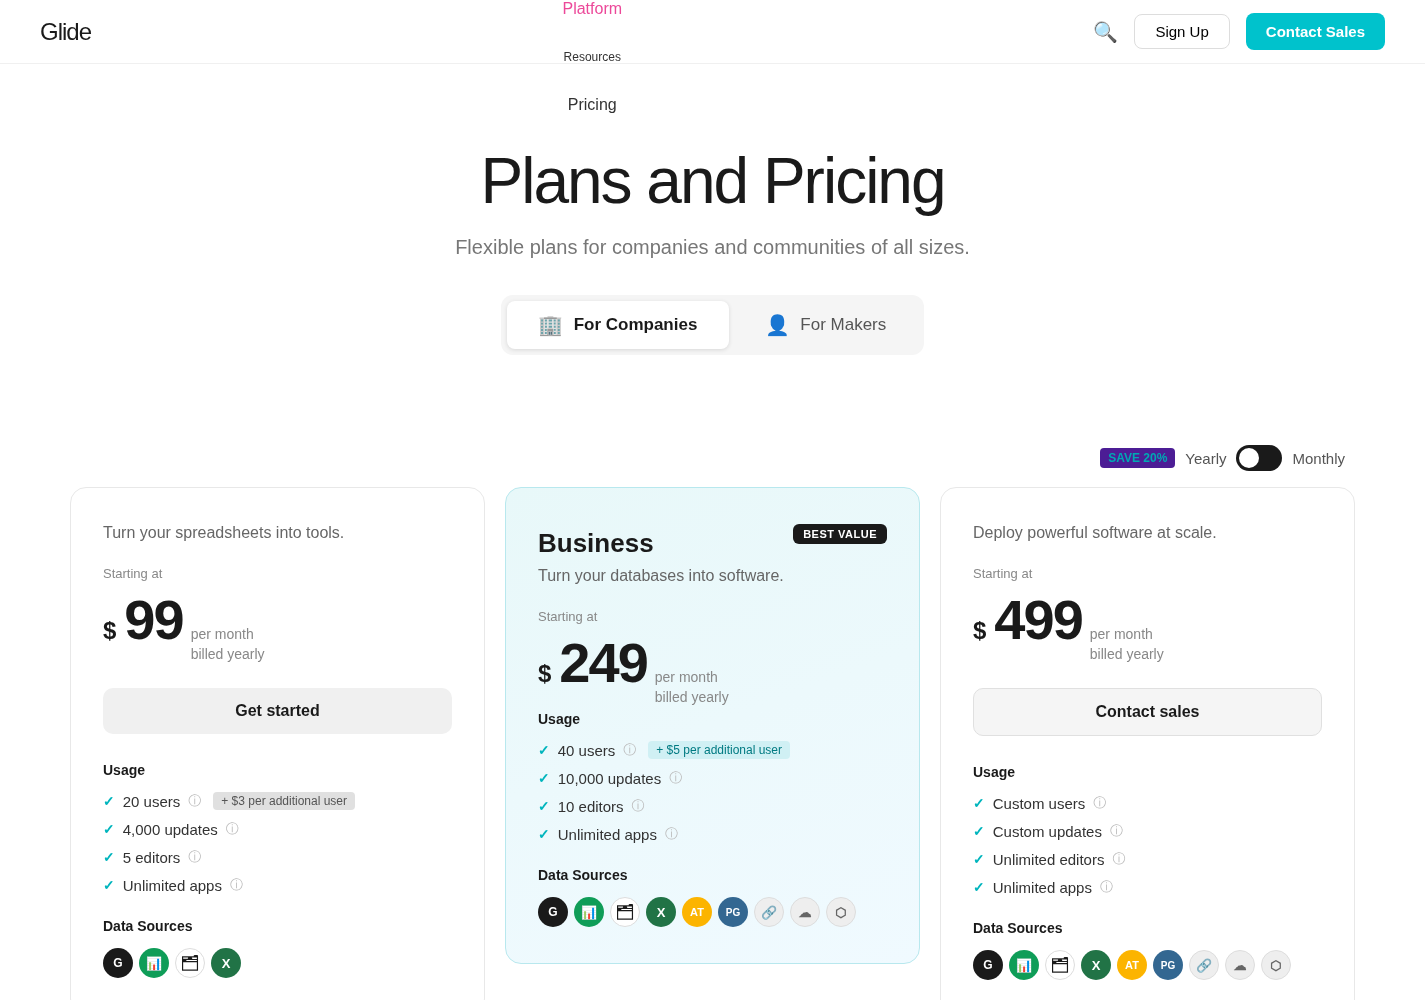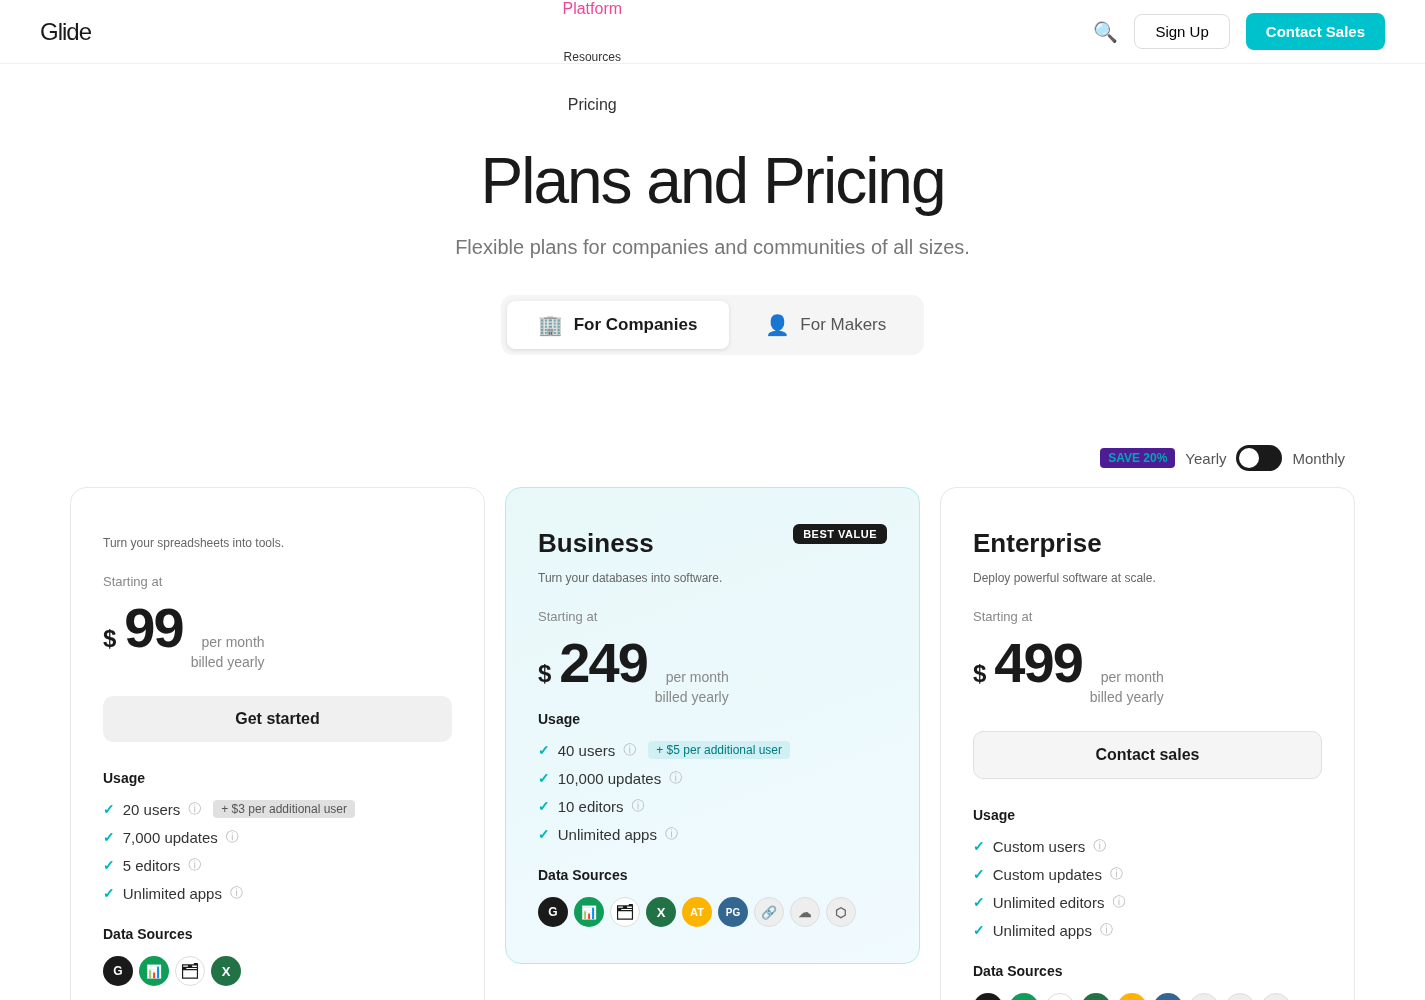--- a/index.html
+++ b/index.html
@@ -31,26 +31,26 @@
     .billing-label { font-size: 15px; color: #555; }
     .toggle-switch { width: 46px; height: 26px; background: #1a1a1a; border-radius: 13px; position: relative; cursor: pointer; }
     .toggle-switch::after { content: ''; position: absolute; width: 20px; height: 20px; background: #fff; border-radius: 50%; top: 3px; left: 3px; transition: left 0.2s; }
 
     
     .cards-container { display: flex; gap: 0; padding: 0 60px 60px; align-items: flex-start; }
     .card { flex: 1; border: 1.5px solid #e8e8e8; border-radius: 16px; padding: 36px 32px; background: #fff; margin: 0 10px; }
     .card.featured { background: linear-gradient(160deg, #e8f8f9 0%, #f0faff 100%); border-color: #b8e8ee; }
     .card-badge { background: #1a1a1a; color: #fff; font-size: 11px; font-weight: 700; padding: 4px 10px; border-radius: 6px; float: right; letter-spacing: 0.5px; }
     .card-title { font-size: 26px; font-weight: 800; margin-bottom: 8px; margin-top: 4px; }
-    .card-desc { font-size: 12px; color: #666; margin-bottom: 24px; margin-top: 12px; }
+    .card-desc { font-size: 16px; color: #666; margin-bottom: 24px; }
     .card-price-label { font-size: 13px; color: #888; margin-bottom: 6px; }
     .price-row { display: flex; align-items: baseline; gap: 8px; margin-bottom: 4px; }
     .price-dollar { font-size: 24px; font-weight: 700; }
     .price-amount { font-size: 56px; font-weight: 800; letter-spacing: -2px; }
-    .price-detail { font-size: 14px; color: #888; line-height: 1.4; text-align: right; }
+    .price-detail { font-size: 14px; color: #888; line-height: 1.4; }
     .btn-main { width: 100%; padding: 14px; border-radius: 10px; font-size: 16px; font-weight: 600; cursor: pointer; margin-top: 20px; margin-bottom: 28px; border: none; }
     .btn-primary { background: #00c2cc; color: #fff; }
     .btn-secondary { background: #f0f0f0; color: #1a1a1a; }
     .btn-outline { background: #f5f5f5; color: #1a1a1a; border: 1.5px solid #e0e0e0; }
 
     
     .section-title { font-size: 14px; font-weight: 700; color: #1a1a1a; margin-bottom: 14px; }
     .usage-item { display: flex; align-items: center; gap: 8px; font-size: 15px; color: #333; margin-bottom: 10px; }
     .check-icon { color: #00b5bd; font-size: 14px; font-weight: 700; }
     .info-icon { color: #bbb; font-size: 13px; cursor: pointer; }
@@ -130,21 +130,21 @@
     <div class="section-title">Usage</div>
     <div>
       <div class="usage-item">
         <span class="check-icon">✓</span>
         <span>20 users</span>
         <span class="info-icon">ⓘ</span>
         <span class="tag">+ $3 per additional user</span>
       </div>
       <div class="usage-item">
         <span class="check-icon">✓</span>
-        <span>7,000 updates</span>
+        <span>4,000 updates</span>
         <span class="info-icon">ⓘ</span>
       </div>
       <div class="usage-item">
         <span class="check-icon">✓</span>
         <span>5 editors</span>
         <span class="info-icon">ⓘ</span>
       </div>
       <div class="usage-item">
         <span class="check-icon">✓</span>
         <span>Unlimited apps</span>
@@ -213,21 +213,20 @@
         <div class="data-icon-circle di-sql" style="font-size:10px;">PG</div>
         <div class="data-icon-circle di-more" style="font-size:13px;">🔗</div>
         <div class="data-icon-circle di-more" style="font-size:13px;">☁</div>
         <div class="data-icon-circle di-more" style="font-size:13px;">⬡</div>
 
       </div>
     </div>
   </div>
 
   <div class="card">
-    <h2 class="card-title">Enterprise</h2>
     <p class="card-desc">Deploy powerful software at scale.</p>
     <div class="card-price-label">Starting at</div>
     <div class="price-row">
       <span class="price-dollar">$</span>
       <span class="price-amount">499</span>
       <div class="price-detail">
         <span>per month</span><br>
         <span>billed yearly</span>
       </div>
     </div>

